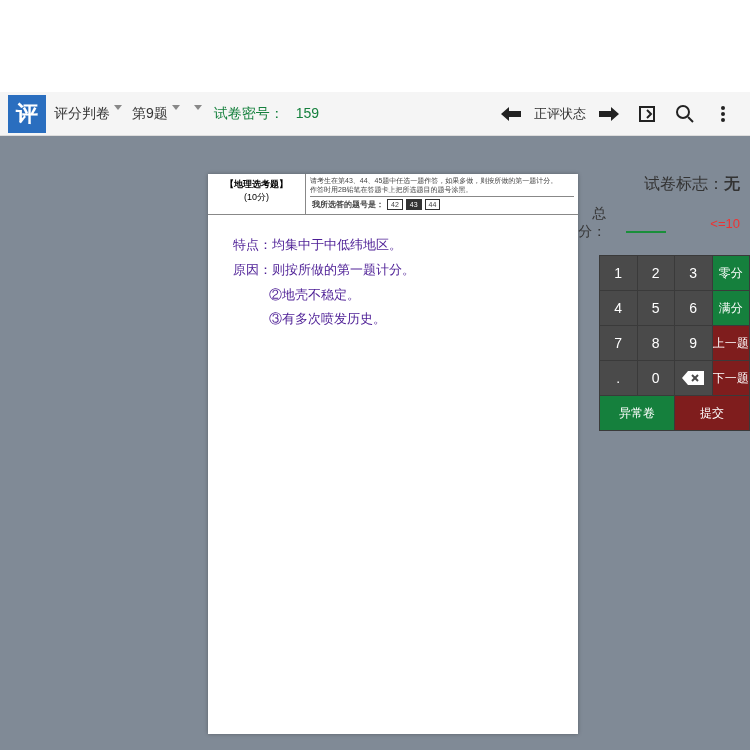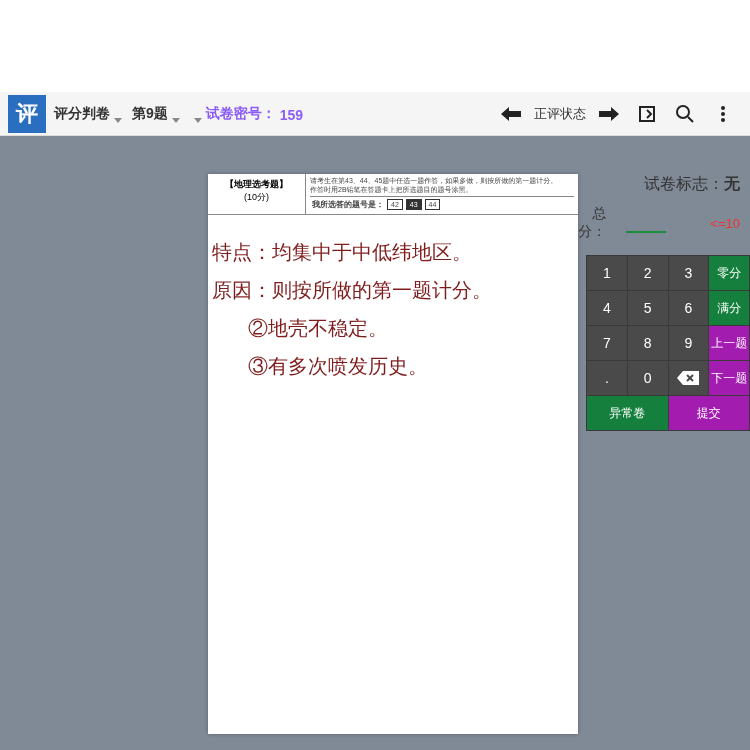--- a/index.html
+++ b/index.html
@@ -32,34 +32,33 @@
     color: #fff;
     font-size: 22px;
     font-weight: bold;
     display: flex;
     align-items: center;
     justify-content: center;
     margin-right: 8px;
   }
   .dd {
     display: flex;
-    align-items: flex-end;
+    align-items: flex-start;
     margin-right: 10px;
     cursor: pointer;
-    font-weight: bold;
   }
   .caret {
     display: inline-block;
     width: 0; height: 0;
     border-left: 4px solid transparent;
     border-right: 4px solid transparent;
     border-top: 5px solid #888;
     margin-left: 4px;
   }
-  .paper-secret { color: #8b5cf6; margin-left: 4px; }
+  .paper-secret { color: #15803d; margin-left: 12px; }
   .spacer { flex: 1; }
   .nav-icon {
     width: 26px;
     height: 26px;
     display: flex;
     align-items: center;
     justify-content: center;
     margin: 0 6px;
     cursor: pointer;
   }
@@ -117,32 +116,32 @@
     border: 1px solid #333;
     padding: 0 3px;
     font-weight: normal;
     font-size: 7px;
   }
   .bubble.filled {
     background: #333;
     color: #fff;
   }
   .handwriting {
-    padding: 18px 4px;
+    padding: 18px 25px;
     font-family: "Segoe Script", "Comic Sans MS", cursive;
-    font-size: 20px;
-    color: #7f1d1d;
+    font-size: 13px;
+    color: #4c1d95;
     line-height: 1.9;
   }
   .handwriting .indent { padding-left: 36px; }
   .side-panel {
     position: absolute;
     right: 0;
     top: 38px;
-    width: 164px;
+    width: 151px;
   }
   .mark-row {
     font-size: 16px;
     color: #333;
     text-align: right;
     padding-right: 10px;
     margin-bottom: 10px;
   }
   .mark-val { font-weight: bold; }
   .total-row {
@@ -179,21 +178,21 @@
     color: #fff;
     height: 34px;
     display: flex;
     align-items: center;
     justify-content: center;
     font-size: 14px;
     cursor: pointer;
     user-select: none;
   }
   .key.light { background: #15803d; font-size: 12px; }
-  .key.lighter { background: #a21caf; font-size: 12px; }
+  .key.lighter { background: #7f1d1d; font-size: 12px; }
   .key.wide { grid-column: span 2; }
   .bksp {
     display: inline-flex;
     align-items: center;
   }
 </style>
 </head>
 <body>
 
 <div class="topbar">

